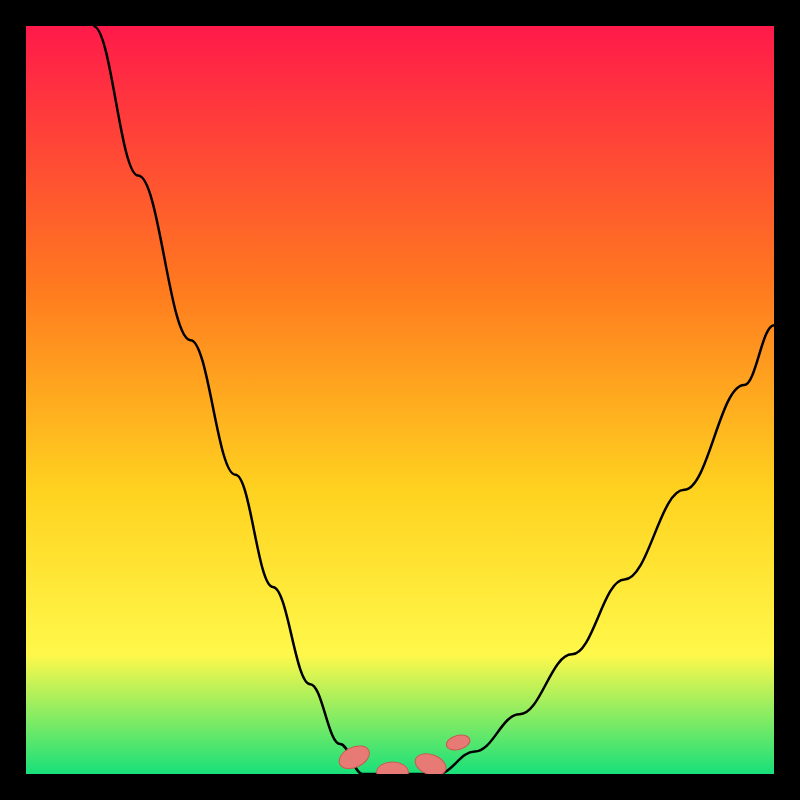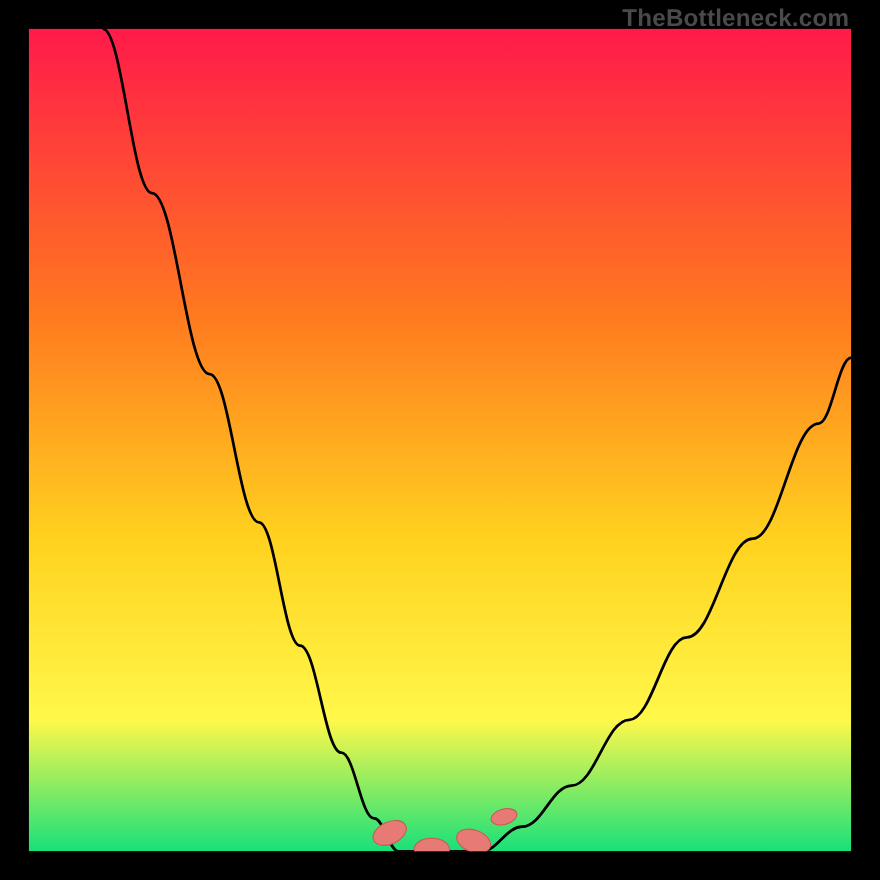--- a/index.html
+++ b/index.html
@@ -58,14 +58,13 @@
           <path d="M 411.40000000000003 748 C 426.36 748, 433.84000000000003 725.56, 448.8 725.56 C 466.752 725.56, 475.728 688.16, 493.68 688.16 C 514.624 688.16, 525.096 628.3199999999999, 546.04 628.3199999999999 C 566.9839999999999 628.3199999999999, 577.456 553.52, 598.4 553.52 C 622.336 553.52, 634.304 463.76, 658.24 463.76 C 682.1759999999999 463.76, 694.144 359.03999999999996, 718.0799999999999 359.03999999999996 C 730.048 359.03999999999996, 736.0319999999999 299.2, 748 299.2" fill="none" stroke="#000000" stroke-width="2.5"></path>
         </g>
       <g id="markers">
           <ellipse cx="329.12" cy="731.04" rx="16" ry="10" fill="#e87a75" stroke="#c95a55" stroke-width="1" transform="rotate(-25 329.12 733.04)"></ellipse>
           <ellipse cx="366.52" cy="746" rx="16" ry="10" fill="#e87a75" stroke="#c95a55" stroke-width="1" transform="rotate(0 366.52 748)"></ellipse>
           <ellipse cx="403.92" cy="738.52" rx="16" ry="10" fill="#e87a75" stroke="#c95a55" stroke-width="1" transform="rotate(20 403.92 740.52)"></ellipse>
           <ellipse cx="426.35999999999996" cy="712.08" rx="7" ry="12" fill="#e87a75" stroke="#c95a55" stroke-width="1" transform="rotate(75 426.35999999999996 718.08)"></ellipse>
         </g>
     </svg>
   </div>
-  <div class="watermark">TheBottleneck.com</div>
 </div>
 
 </body></html>

